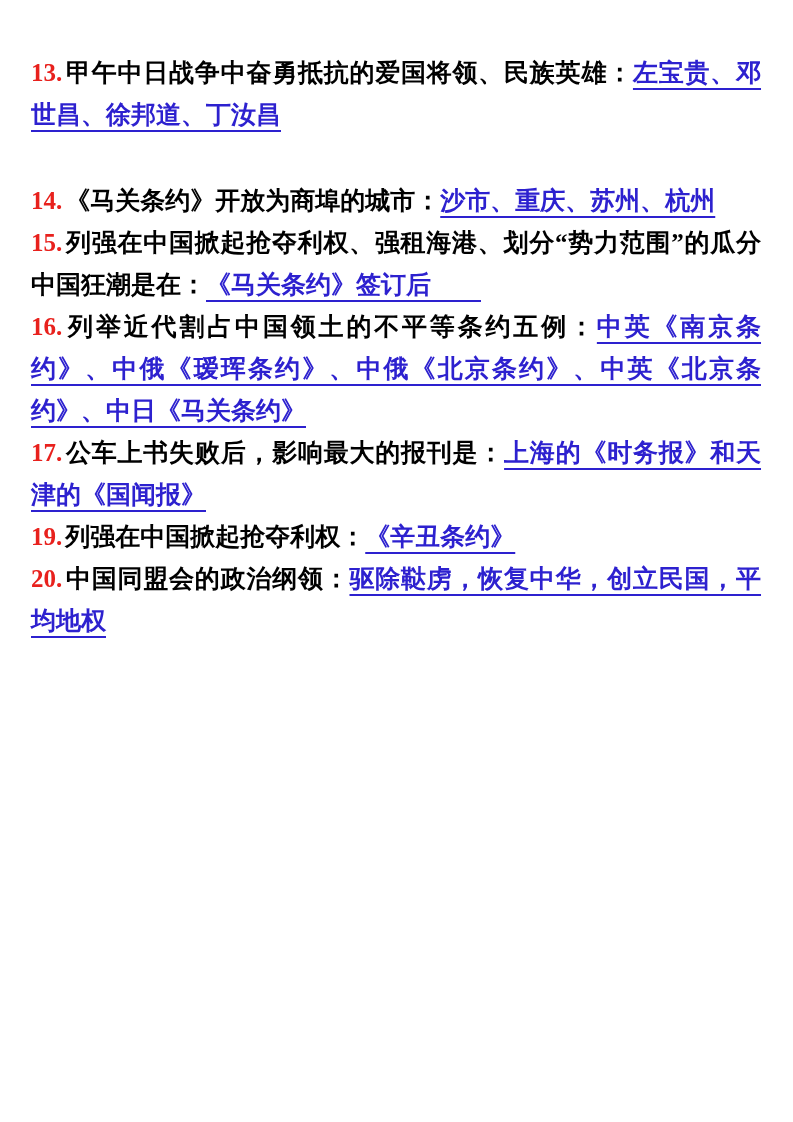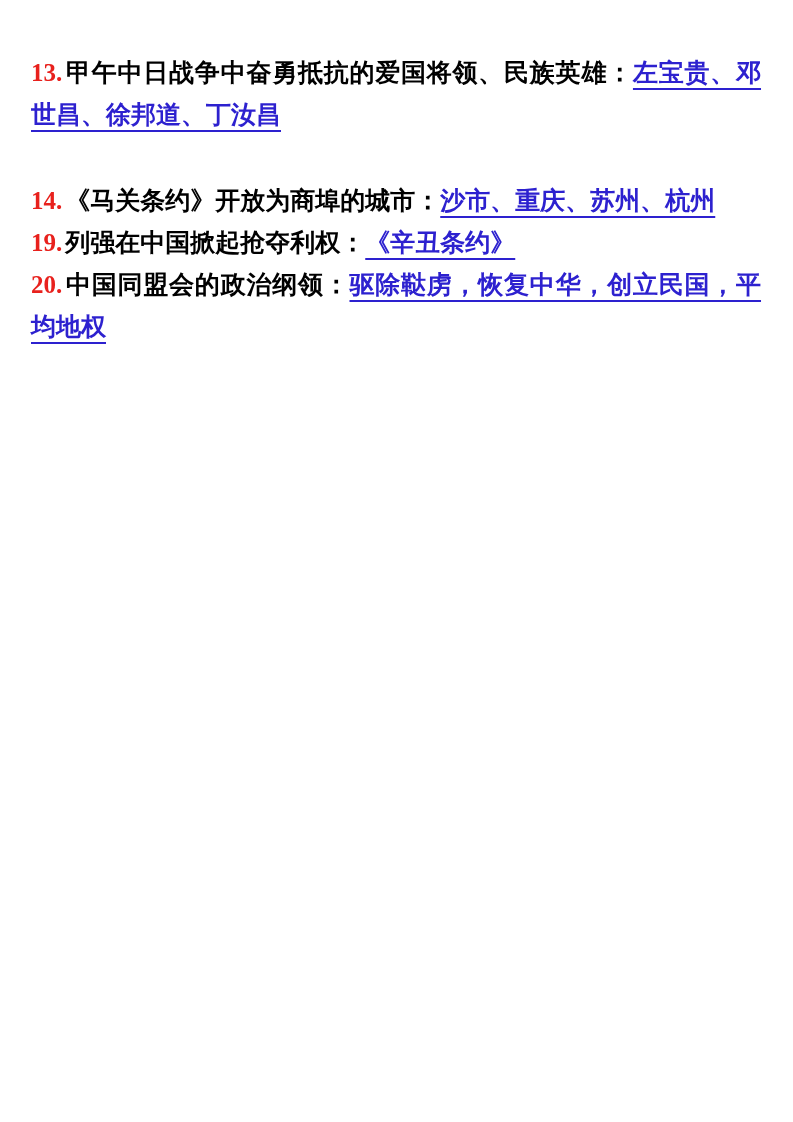--- a/index.html
+++ b/index.html
@@ -46,22 +46,25 @@
 </style>
 </head>
 <body>
 
 <div class="page">
 
   <p class="item gap-after"><span class="num">13.</span><span class="ques">甲午中日战争中奋勇抵抗的爱国将领、民族英雄：</span><span class="ans">左宝贵、邓世昌、徐邦道、丁汝昌</span></p>
 
   <p class="item"><span class="num">14.</span><span class="ques">《马关条约》开放为商埠的城市：</span><span class="ans">沙市、重庆、苏州、杭州</span></p>
 
+  <p class="item"><span class="num">15.</span><span class="ques">列强在中国掀起抢夺利权、强租海港、划分“势力范围”的瓜分中国狂潮是在：</span><span class="ans">《马关条约》签订后　　</span></p>
 
+  <p class="item"><span class="num">16.</span><span class="ques">列举近代割占中国领土的不平等条约五例：</span><span class="ans">中英《南京条约》、中俄《瑷珲条约》、中俄《北京条约》、中英《北京条约》、中日《马关条约》</span></p>
 
+  <p class="item"><span class="num">17.</span><span class="ques">公车上书失败后，影响最大的报刊是：</span><span class="ans">上海的《时务报》和天津的《国闻报》</span></p>
 
 
   <p class="item"><span class="num">19.</span><span class="ques">列强在中国掀起抢夺利权：</span><span class="ans">《辛丑条约》</span></p>
 
 
 
 
 
   <p class="item"><span class="num">20.</span><span class="ques">中国同盟会的政治纲领：</span><span class="ans">驱除鞑虏，恢复中华，创立民国，平均地权</span></p>
 

